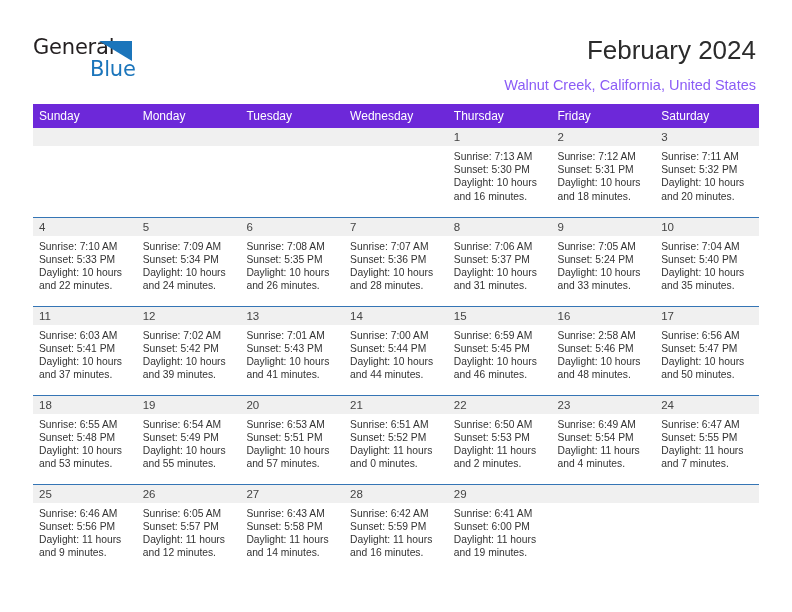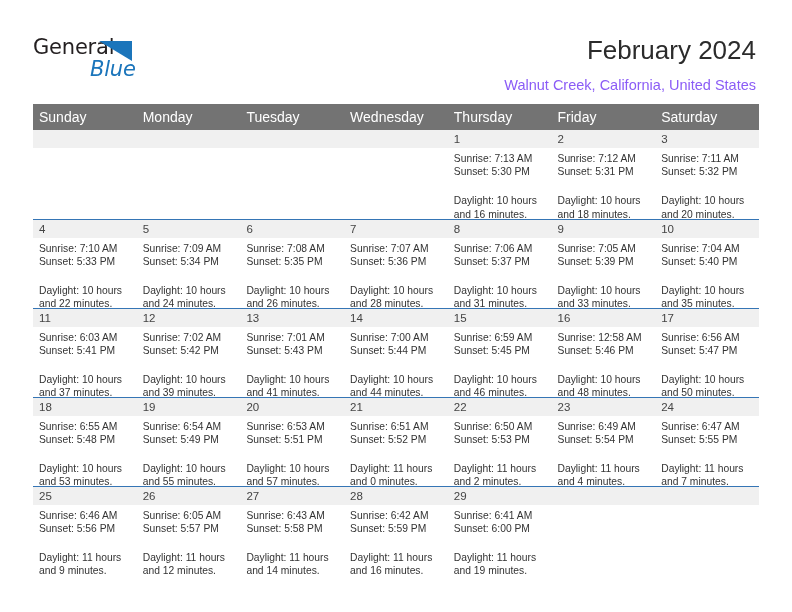--- a/index.html
+++ b/index.html
@@ -56,21 +56,20 @@
   }
   .logo-blue {
     position: absolute;
     left: 57px;
     top: 22px;
     font-size: 21px;
     letter-spacing: -0.2px;
     color: #1b75bb;
     font-family: "DejaVu Sans", sans-serif;
     line-height: 23px;
-    font-style: italic;
   }
   .title {
     position: absolute;
     right: 36px;
     top: 35px;
     font-size: 26px;
     color: #2b2b2b;
     text-align: left;
     white-space: nowrap;
   }
@@ -87,23 +86,23 @@
   
   .calendar {
     position: absolute;
     left: 33px;
     top: 104px;
     width: 726px;
     border-collapse: collapse;
     table-layout: fixed;
   }
   .calendar th {
-    background: #737373;
+    background: #6d28d9;
     color: #ffffff;
-    font-size: 14px;
+    font-size: 12px;
     font-weight: normal;
     text-align: left;
     padding: 5px 0 5px 6px;
     height: 21px;
     border: none;
   }
   .calendar td {
     vertical-align: top;
     padding: 0;
     border-top: 1.3px solid #3575b5;
@@ -129,21 +128,21 @@
   .cell.empty .daynum {
     color: transparent;
   }
   .info {
     padding: 4px 7px 0 6px;
     font-size: 10.3px;
     line-height: 13.2px;
     color: #333333;
   }
   .info div { white-space: nowrap; }
-  .info .wrap { white-space: normal; margin-top: 16px; }
+  .info .wrap { white-space: normal; }
 </style>
 </head>
 <body>
 
 <div class="page">
 
   <div class="header">
 
     <div class="logo">
       <span class="logo-general">General</span>
@@ -269,21 +268,21 @@
                 <div>Sunset: 5:37 PM</div>
                 <div class="wrap">Daylight: 10 hours and 31 minutes.</div>
               </div>
             </div>
           </td>
           <td>
             <div class="cell">
               <div class="daynum">9</div>
               <div class="info">
                 <div>Sunrise: 7:05 AM</div>
-                <div>Sunset: 5:39 PM</div>
+                <div>Sunset: 5:24 PM</div>
                 <div class="wrap">Daylight: 10 hours and 33 minutes.</div>
               </div>
             </div>
           </td>
           <td>
             <div class="cell">
               <div class="daynum">10</div>
               <div class="info">
                 <div>Sunrise: 7:04 AM</div>
                 <div>Sunset: 5:40 PM</div>
@@ -340,21 +339,21 @@
                 <div>Sunrise: 6:59 AM</div>
                 <div>Sunset: 5:45 PM</div>
                 <div class="wrap">Daylight: 10 hours and 46 minutes.</div>
               </div>
             </div>
           </td>
           <td>
             <div class="cell">
               <div class="daynum">16</div>
               <div class="info">
-                <div>Sunrise: 12:58 AM</div>
+                <div>Sunrise: 2:58 AM</div>
                 <div>Sunset: 5:46 PM</div>
                 <div class="wrap">Daylight: 10 hours and 48 minutes.</div>
               </div>
             </div>
           </td>
           <td>
             <div class="cell">
               <div class="daynum">17</div>
               <div class="info">
                 <div>Sunrise: 6:56 AM</div>

